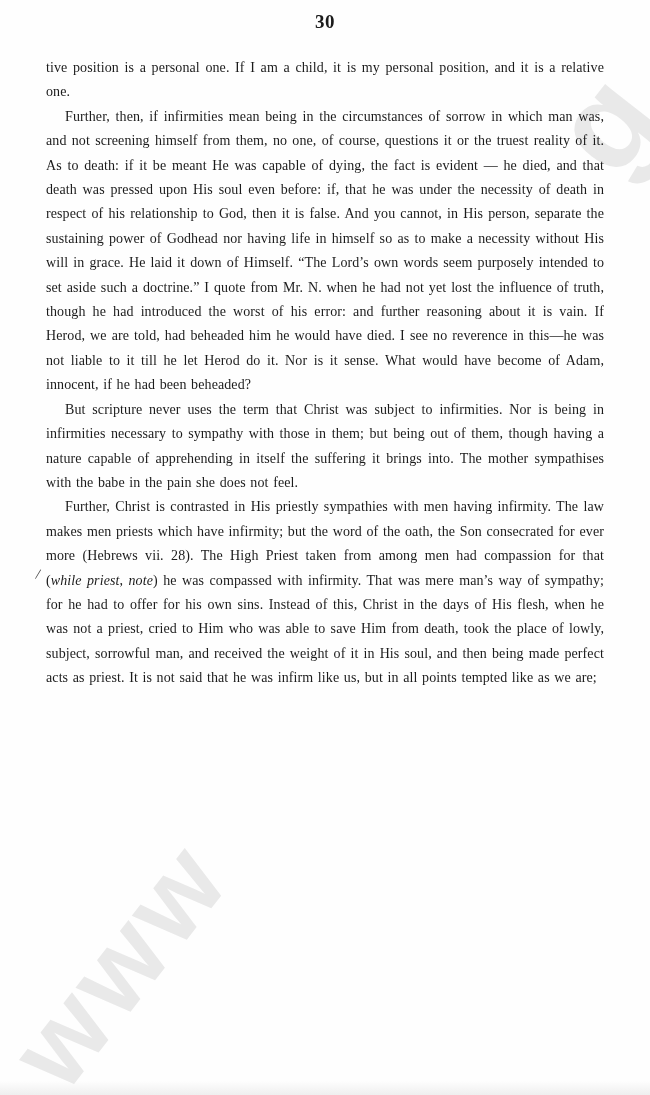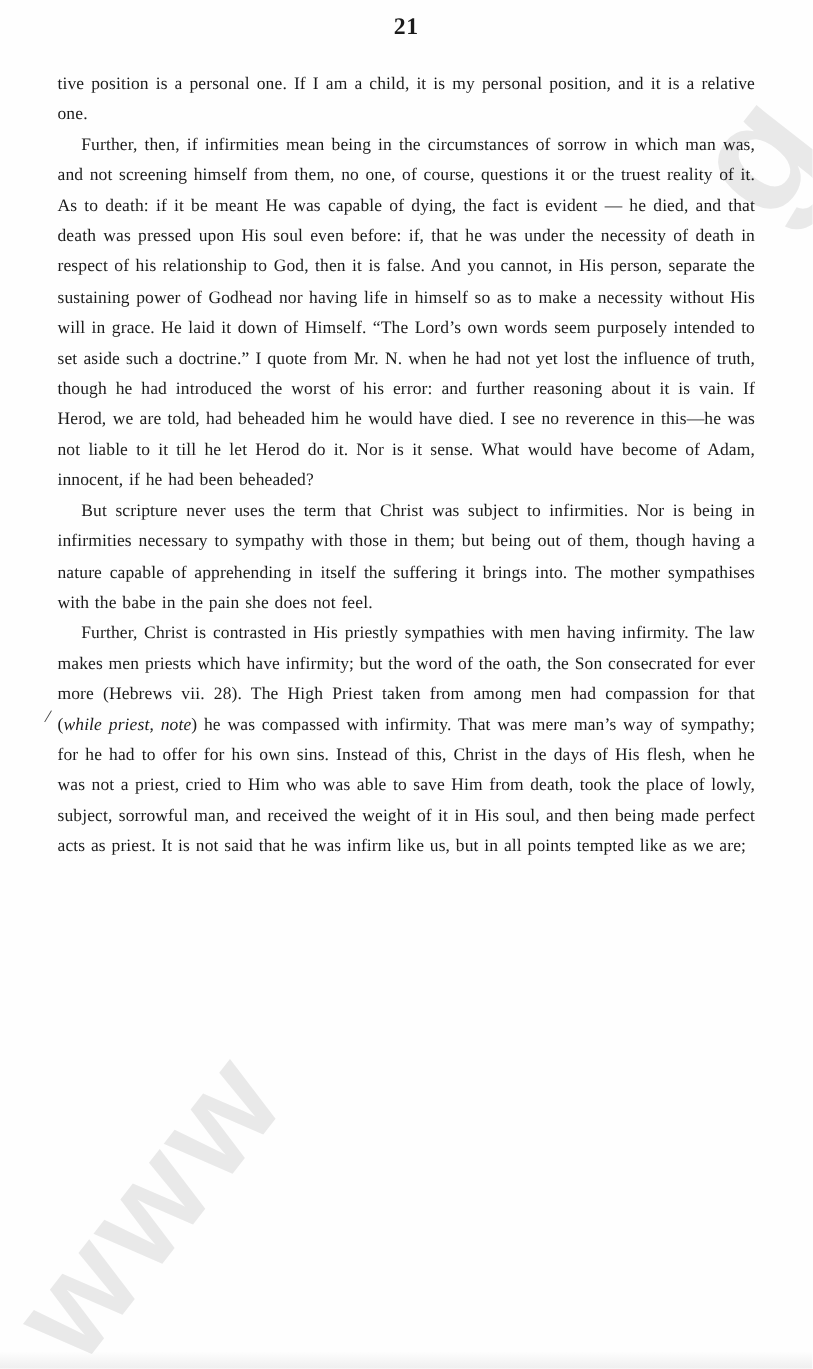--- a/index.html
+++ b/index.html
@@ -91,21 +91,21 @@
   }
 </style>
 </head>
 <body>
 
 <div class="page">
 
   <span class="watermark-part watermark-www">www</span>
   <span class="watermark-part watermark-g">g</span>
 
-  <div class="page-number">21</div>
+  <div class="page-number">30</div>
 
   <span class="margin-mark">/</span>
 
   <div class="text-block">
 
     <p class="para no-indent">tive position is a personal one. If I am a child, it is my personal position, and it is a relative one.</p>
 
     <p class="para">Further, then, if infirmities mean being in the circumstances of sorrow in which man was, and not screening himself from them, no one, of course, questions it or the truest reality of it. As to death: if it be meant He was capable of dying, the fact is evident — he died, and that death was pressed upon His soul even before: if, that he was under the necessity of death in respect of his relationship to God, then it is false. And you cannot, in His person, separate the sustaining power of Godhead nor having life in himself so as to make a necessity without His will in grace. He laid it down of Himself. “The Lord’s own words seem purposely intended to set aside such a doctrine.” I quote from Mr. N. when he had not yet lost the influence of truth, though he had introduced the worst of his error: and further reasoning about it is vain. If Herod, we are told, had beheaded him he would have died. I see no reverence in this—he was not liable to it till he let Herod do it. Nor is it sense. What would have become of Adam, innocent, if he had been beheaded?</p>
 
     <p class="para">But scripture never uses the term that Christ was subject to infirmities. Nor is being in infirmities necessary to sympathy with those in them; but being out of them, though having a nature capable of apprehending in itself the suffering it brings into. The mother sympathises with the babe in the pain she does not feel.</p>

